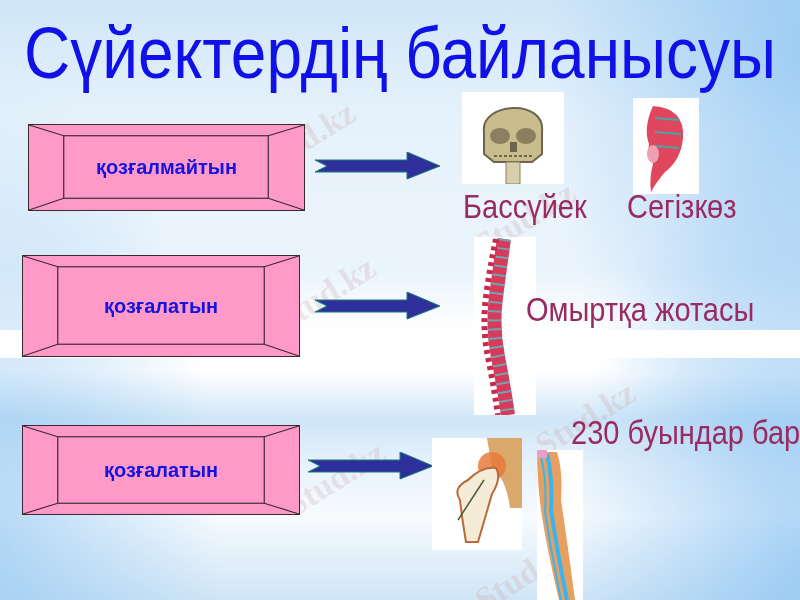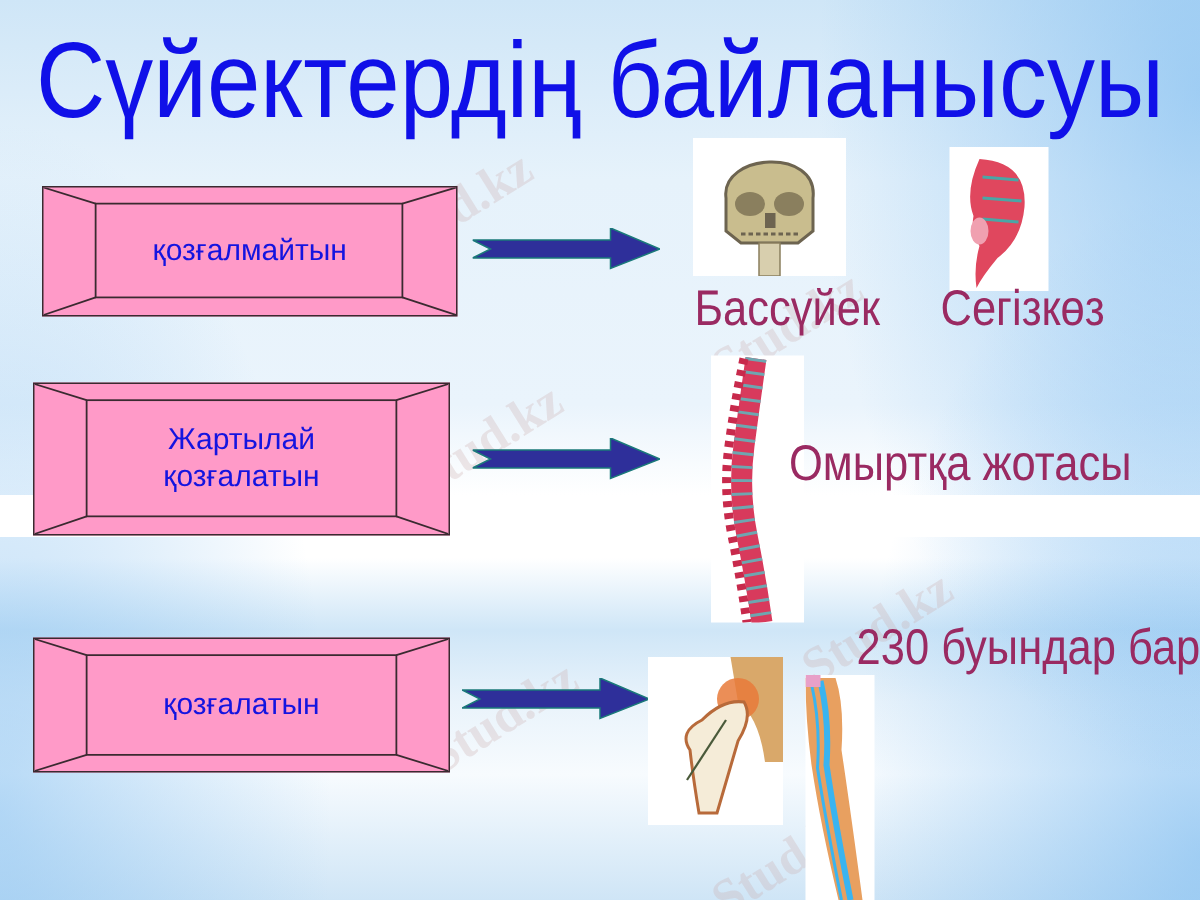--- a/index.html
+++ b/index.html
@@ -16,21 +16,21 @@
     .band-white { position:absolute; left:0; width:800px; background:#ffffff; }
     .watermark { position:absolute; color: rgba(200,170,170,0.28); font-family:"Liberation Serif", serif;
       font-weight:bold; font-size:34px; transform: rotate(-32deg); white-space:nowrap; pointer-events:none; }
 
     .title { position:absolute; left:0; top:12px; width:800px; text-align:center;
       font-size:64px; color:#1010e8; letter-spacing:0px; transform: scaleY(1.12); transform-origin: top center; }
 
     .bevel { position:absolute; background:#ff9ac8; border:1.5px solid #3a2a30; box-sizing:border-box; }
     .bevel svg.frame { position:absolute; left:0; top:0; width:100%; height:100%; }
     .bevel .label { position:absolute; left:0; top:0; width:100%; height:100%; display:flex; align-items:center;
-      justify-content:center; text-align:center; color:#1414e0; font-weight:normal; font-size:20px; line-height:25px; }
+      justify-content:center; text-align:center; color:#1414e0; font-weight:bold; font-size:20px; line-height:25px; }
 
     .arrow { position:absolute; width:125px; height:30px; }
 
     .img-box { position:absolute; background:#ffffff; }
     .caption { position:absolute; color:#9a2a62; font-size:29px; white-space:nowrap; transform: scaleY(1.15); transform-origin: top left; }
   </style>
 </head>
 <body>
 
 <div class="bg-left-glow"></div>
@@ -59,21 +59,20 @@
 
 <div class="bevel" style="left:22px;top:255px;width:278px;height:102px;">
   <svg class="frame" viewBox="0 0 278 102" preserveAspectRatio="none">
     <rect x="35" y="11" width="208" height="79" fill="#ff9ac8" stroke="#3a2a30" stroke-width="1.2"></rect>
     <line x1="0" y1="0" x2="35" y2="11" stroke="#3a2a30" stroke-width="1.2"></line>
     <line x1="278" y1="0" x2="243" y2="11" stroke="#3a2a30" stroke-width="1.2"></line>
     <line x1="0" y1="102" x2="35" y2="90" stroke="#3a2a30" stroke-width="1.2"></line>
     <line x1="278" y1="102" x2="243" y2="90" stroke="#3a2a30" stroke-width="1.2"></line>
   </svg>
   <div class="label" style="flex-direction:column;">
-    <span>Жартылай</span>
     <span>қозғалатын</span>
   </div>
 </div>
 
 <div class="bevel" style="left:22px;top:425px;width:278px;height:90px;">
   <svg class="frame" viewBox="0 0 278 90" preserveAspectRatio="none">
     <rect x="35" y="11" width="208" height="68" fill="#ff9ac8" stroke="#3a2a30" stroke-width="1.2"></rect>
     <line x1="0" y1="0" x2="35" y2="11" stroke="#3a2a30" stroke-width="1.2"></line>
     <line x1="278" y1="0" x2="243" y2="11" stroke="#3a2a30" stroke-width="1.2"></line>
     <line x1="0" y1="90" x2="35" y2="79" stroke="#3a2a30" stroke-width="1.2"></line>

